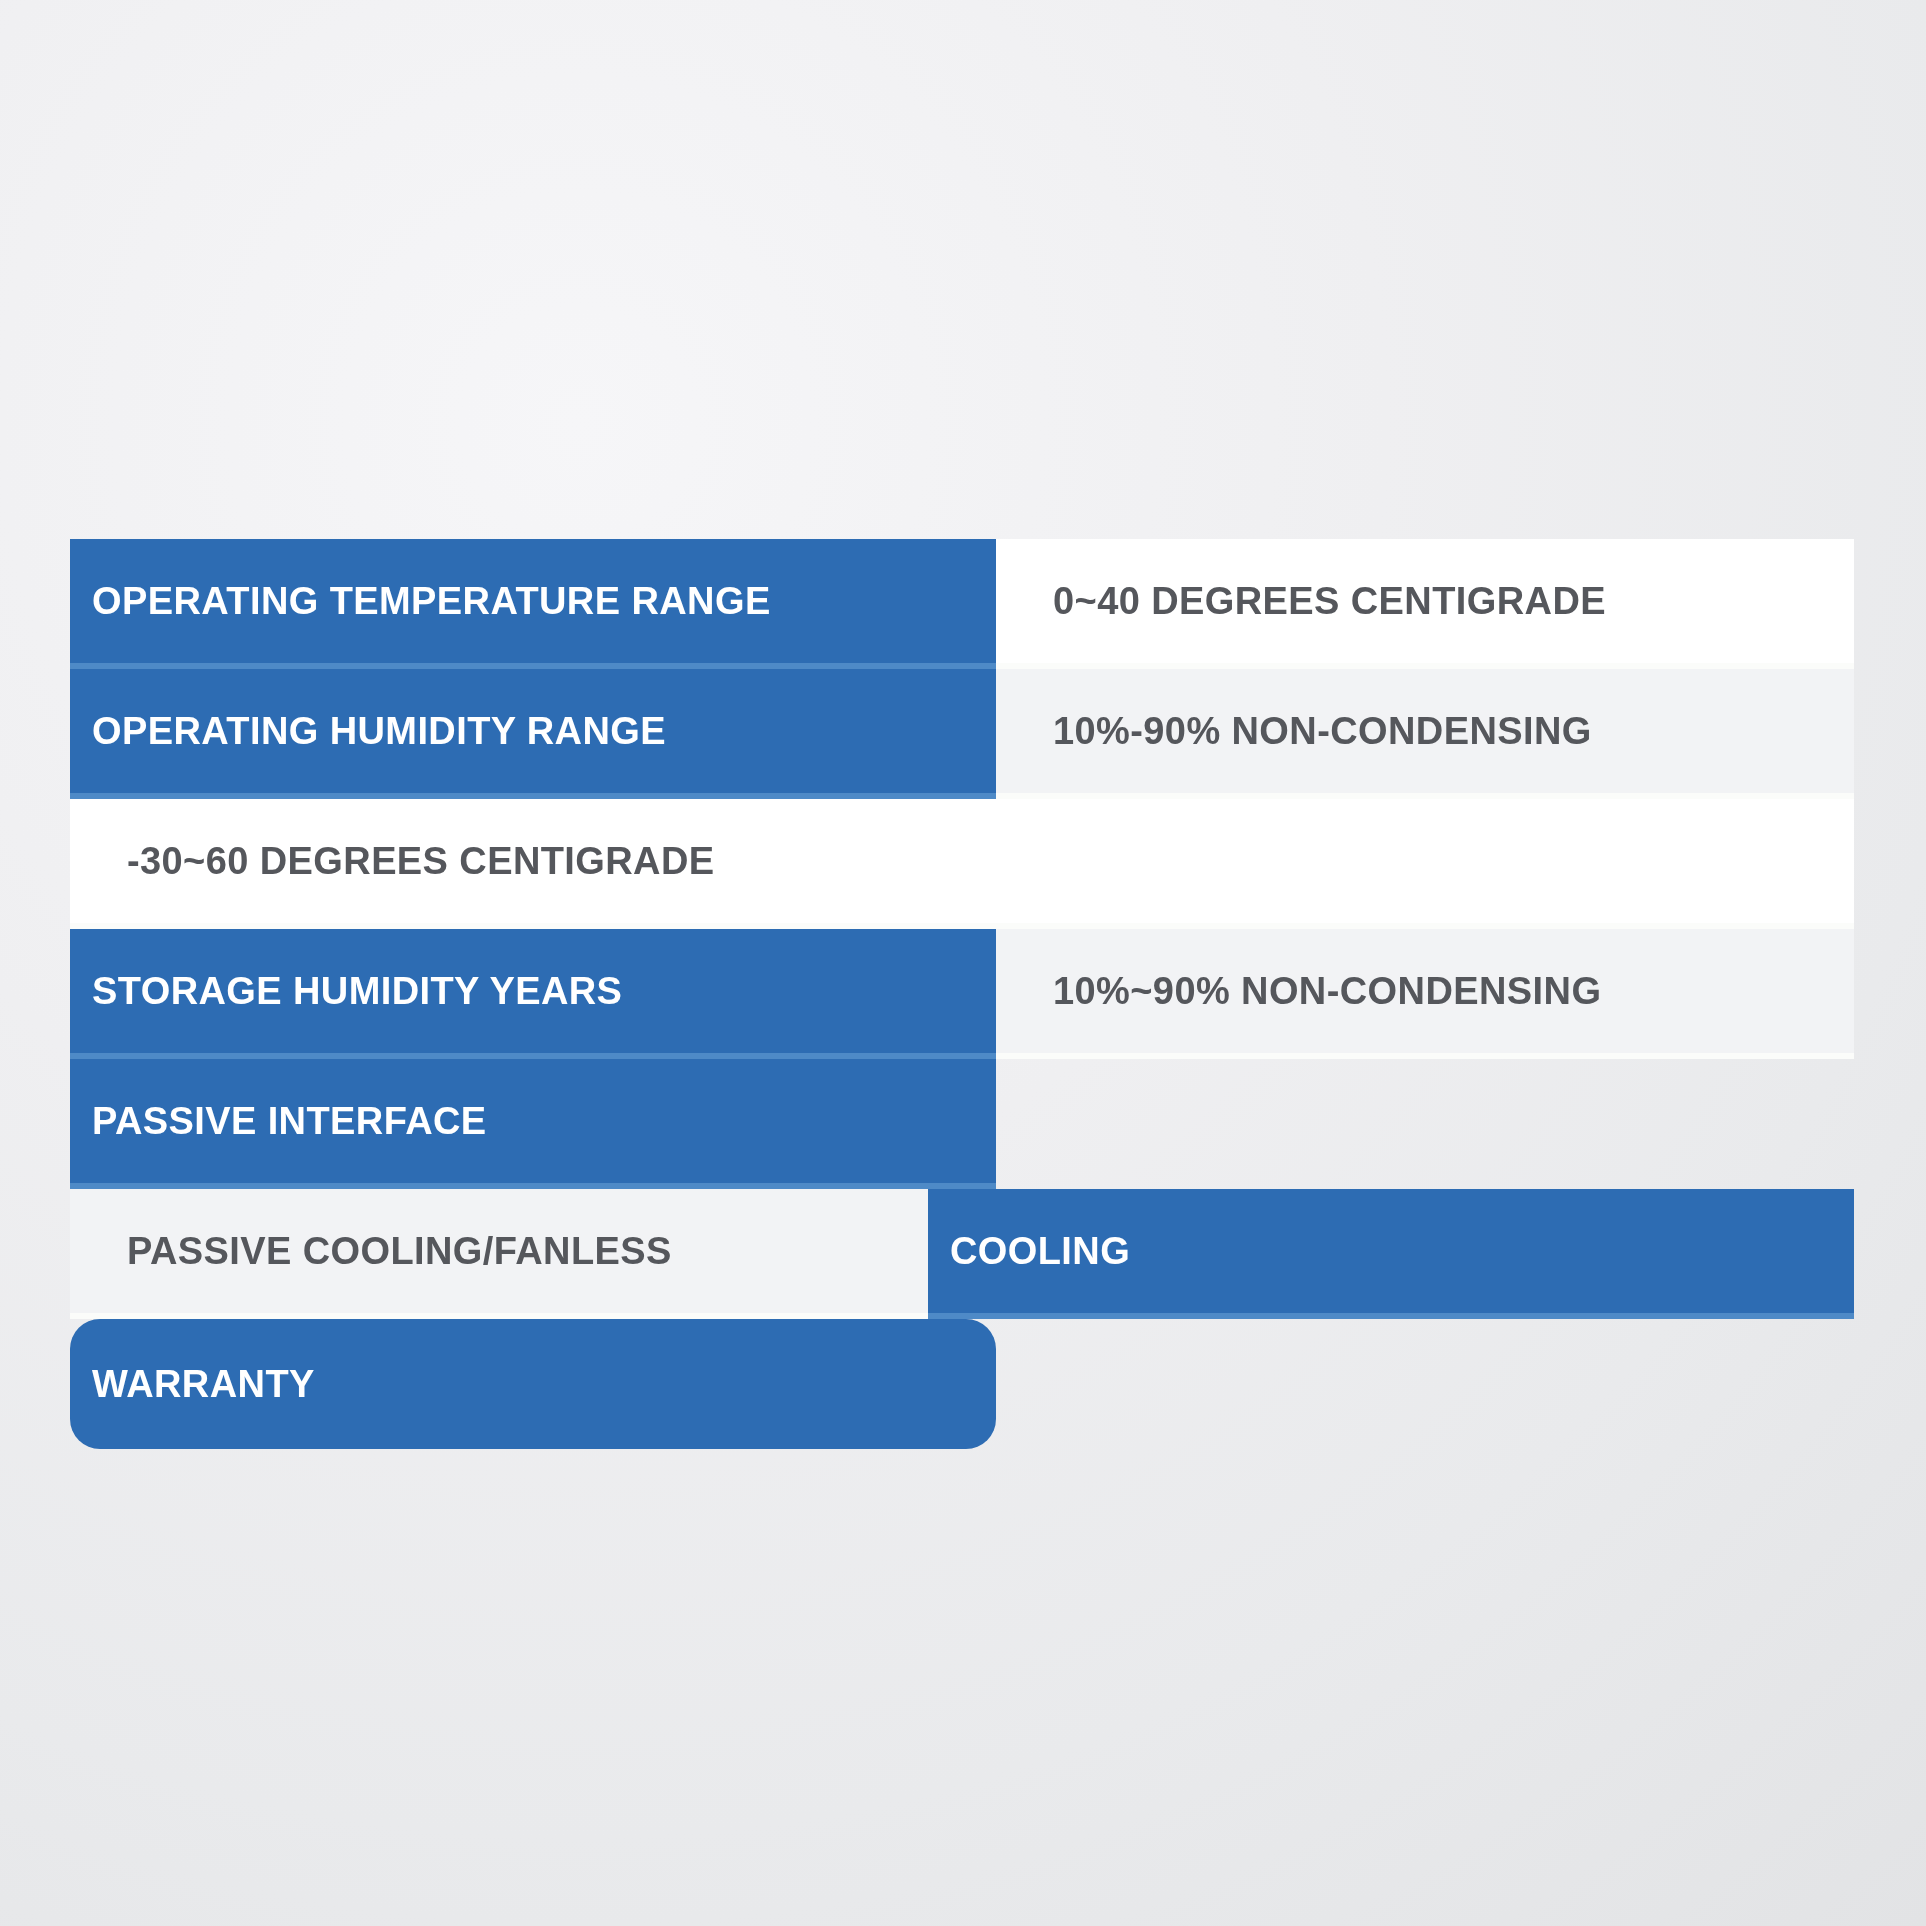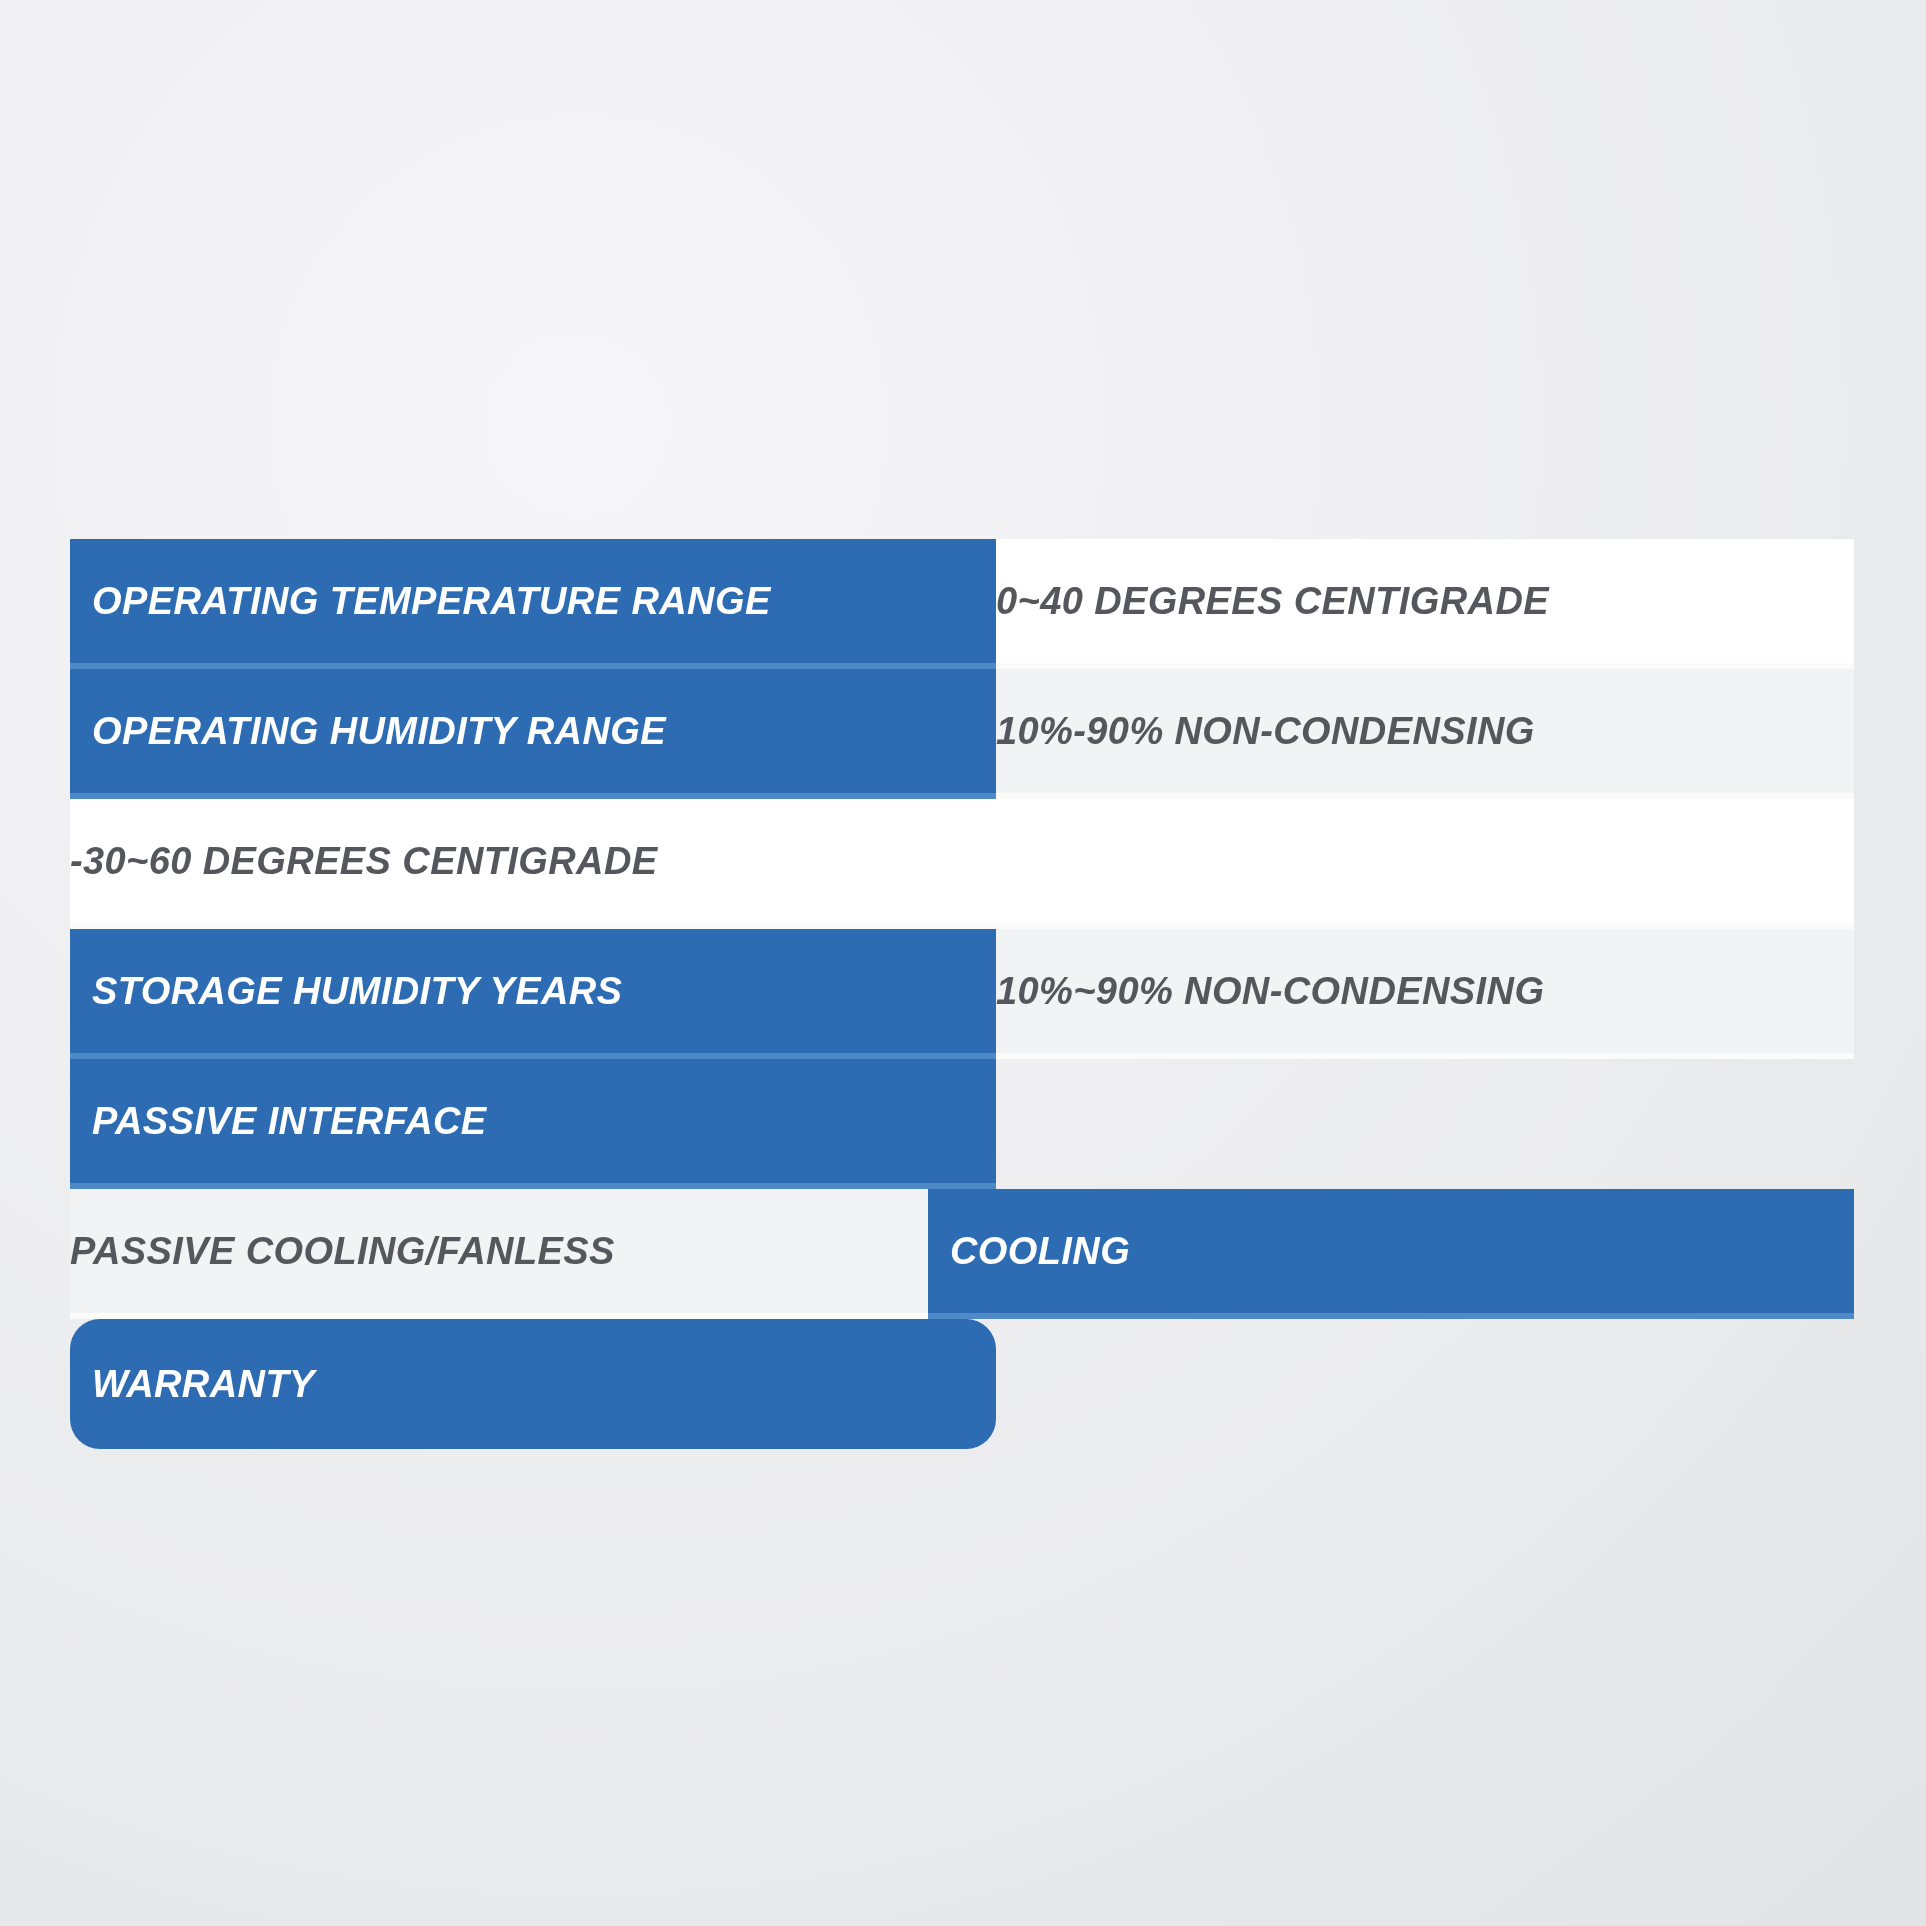--- a/index.html
+++ b/index.html
@@ -28,34 +28,34 @@
     min-height: 0;
   }
   .cell {
     display: flex;
     align-items: center;
     box-sizing: border-box;
     font-weight: 700;
     font-size: 38px;
     letter-spacing: 0.4px;
     white-space: nowrap;
-    font-style: italic;
   }
   .cell.label {
     width: 926px;
     flex: none;
     background: var(--label-bg, #2d6cb3);
     color: var(--label-text, #ffffff);
     padding-left: 22px;
     border-bottom: 6.4px solid var(--separator-blue, #4e8ac7);
   }
   .cell.value {
     flex: 1;
     background: var(--value-bg-odd, #ffffff);
     color: var(--value-text, #55575c);
+    padding-left: 57px;
     border-bottom: 6.4px solid #fbfcfa;
   }
   .row.even .cell.value {
     background: var(--value-bg-even, #f2f3f5);
   }
   .row:last-child .cell.label,
   .row:last-child .cell.value {
     border-bottom: none;
     border-radius: 30px;
   }

